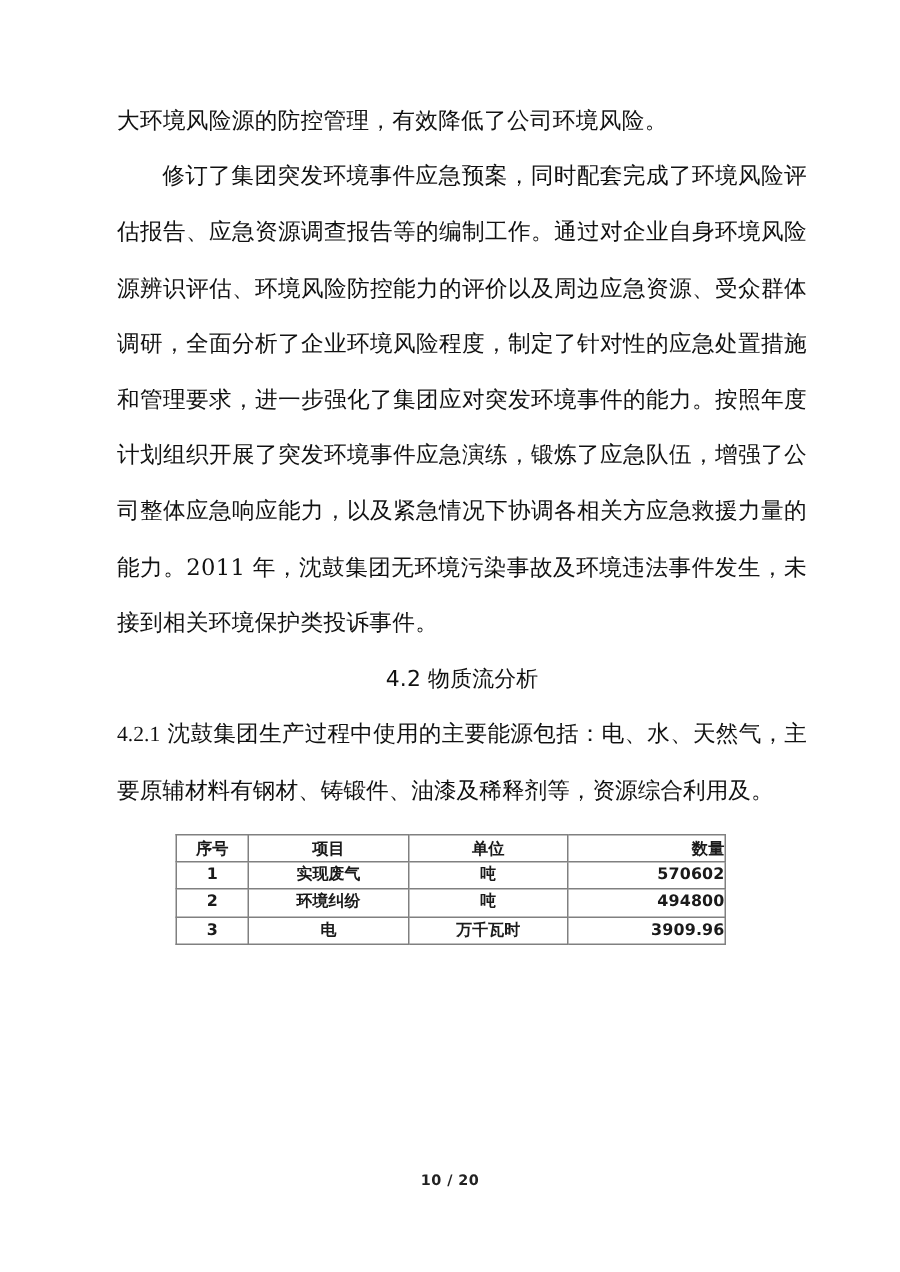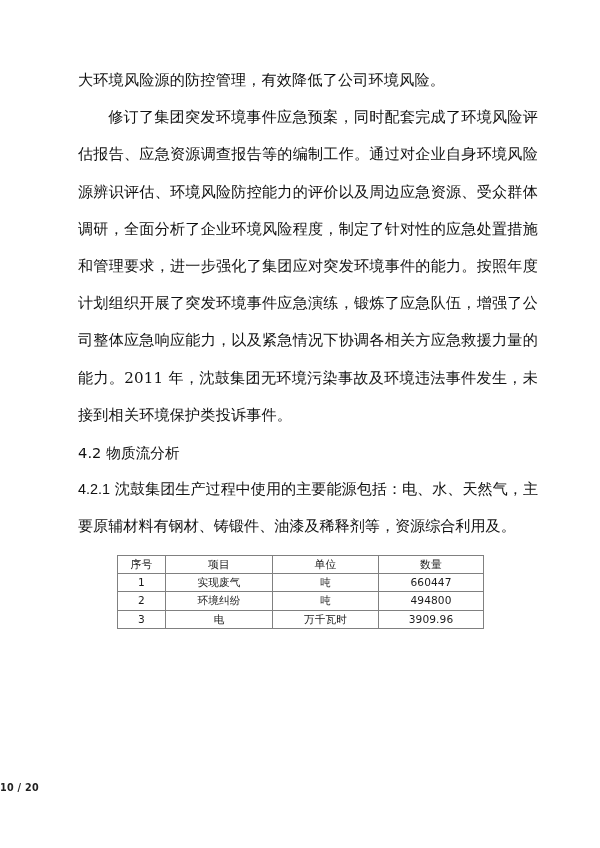--- a/index.html
+++ b/index.html
@@ -39,32 +39,33 @@
   .indent {
     text-indent: 2em;
   }
   .heading {
     font-size: 14.6px;
     line-height: 37.2px;
     margin: 0;
     color: #111111;
     font-family: "DejaVu Sans", "Liberation Sans", sans-serif;
     letter-spacing: 0.1px;
+    text-align: center;
   }
   .heading-sub {
     font-size: 15.1px;
     line-height: 37.2px;
     margin: 0;
     color: #111111;
     text-align: justify;
     text-justify: inter-ideograph;
     font-family: "DejaVu Serif", "Liberation Serif", serif;
   }
   .heading-sub .numlabel {
-    font-family: Liberation Sans, sans-serif;
+    font-family: Liberation Serif, serif;
     font-size: 14.4px;
   }
   .tbl-wrap {
     margin-top: 9px;
     padding-left: 39px;
     padding-right: 39px;
   }
   table.data-table {
     border-collapse: collapse;
     width: 366px;
@@ -72,44 +73,45 @@
     margin: 0;
   }
   table.data-table td,
   table.data-table th {
     border: 1px solid #808080;
     height: 17.4px;
     padding: 0;
     text-align: center;
     vertical-align: middle;
     font-size: 10.6px;
-    font-weight: normal;
+    font-weight: bold;
     color: #1a1a1a;
     font-family: "DejaVu Sans", "Liberation Sans", sans-serif;
     letter-spacing: 0.1px;
     line-height: 17.4px;
   }
   table.data-table th {
     font-size: 10.8px;
   }
   table.data-table td.num,
   table.data-table th.num {
     font-family: "DejaVu Sans", "Liberation Sans", sans-serif;
+    text-align: right;
   }
   col.c-idx   { width: 48px; }
   col.c-item  { width: 107px; }
   col.c-unit  { width: 106px; }
   col.c-qty   { width: 105px; }
 
   .footer {
     position: absolute;
     left: 0;
     right: 0;
     top: 782px;
-    text-align: left;
+    text-align: center;
     font-size: 9.6px;
     font-weight: bold;
     color: #222222;
     font-family: "DejaVu Sans", "Liberation Sans", sans-serif;
     letter-spacing: 0.3px;
   }
 </style>
 </head>
 <body>
 
@@ -140,21 +142,21 @@
             <th>项目</th>
             <th>单位</th>
             <th class="num">数量</th>
           </tr>
         </thead>
         <tbody>
           <tr>
             <td>1</td>
             <td>实现废气</td>
             <td>吨</td>
-            <td class="num">660447</td>
+            <td class="num">570602</td>
           </tr>
           <tr>
             <td>2</td>
             <td>环境纠纷</td>
             <td>吨</td>
             <td class="num">494800</td>
           </tr>
           <tr>
             <td>3</td>
             <td>电</td>

